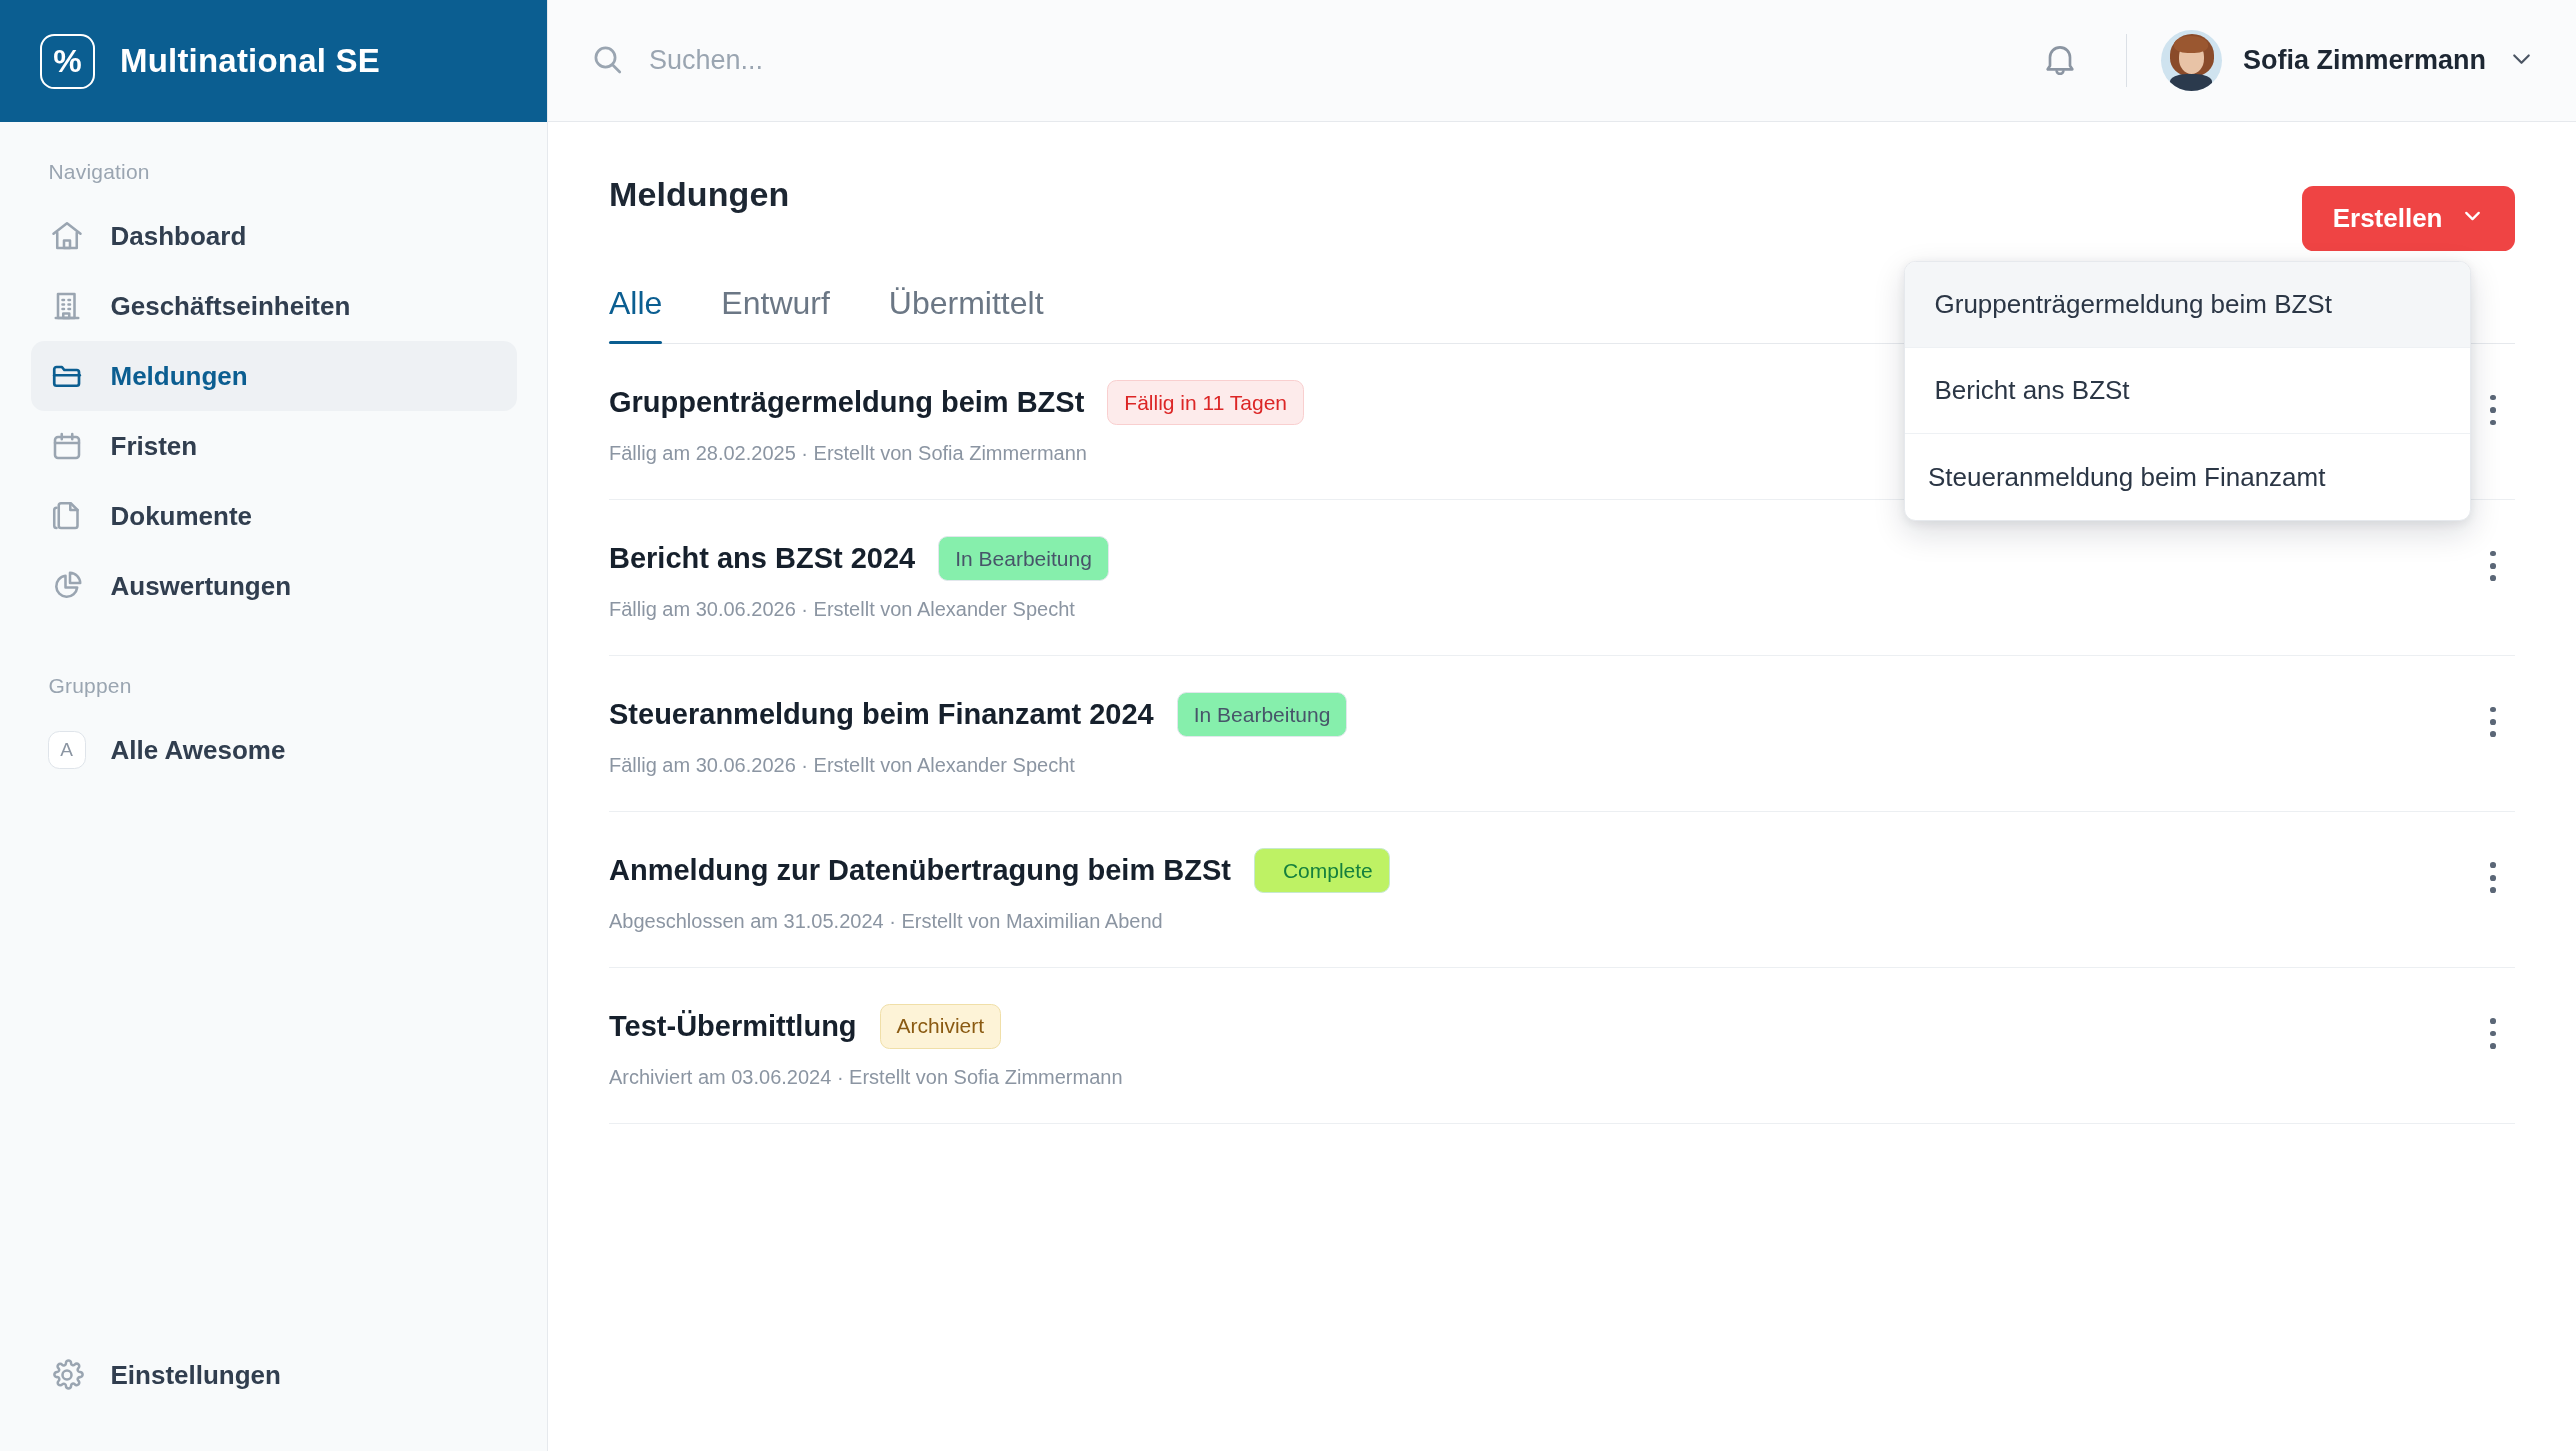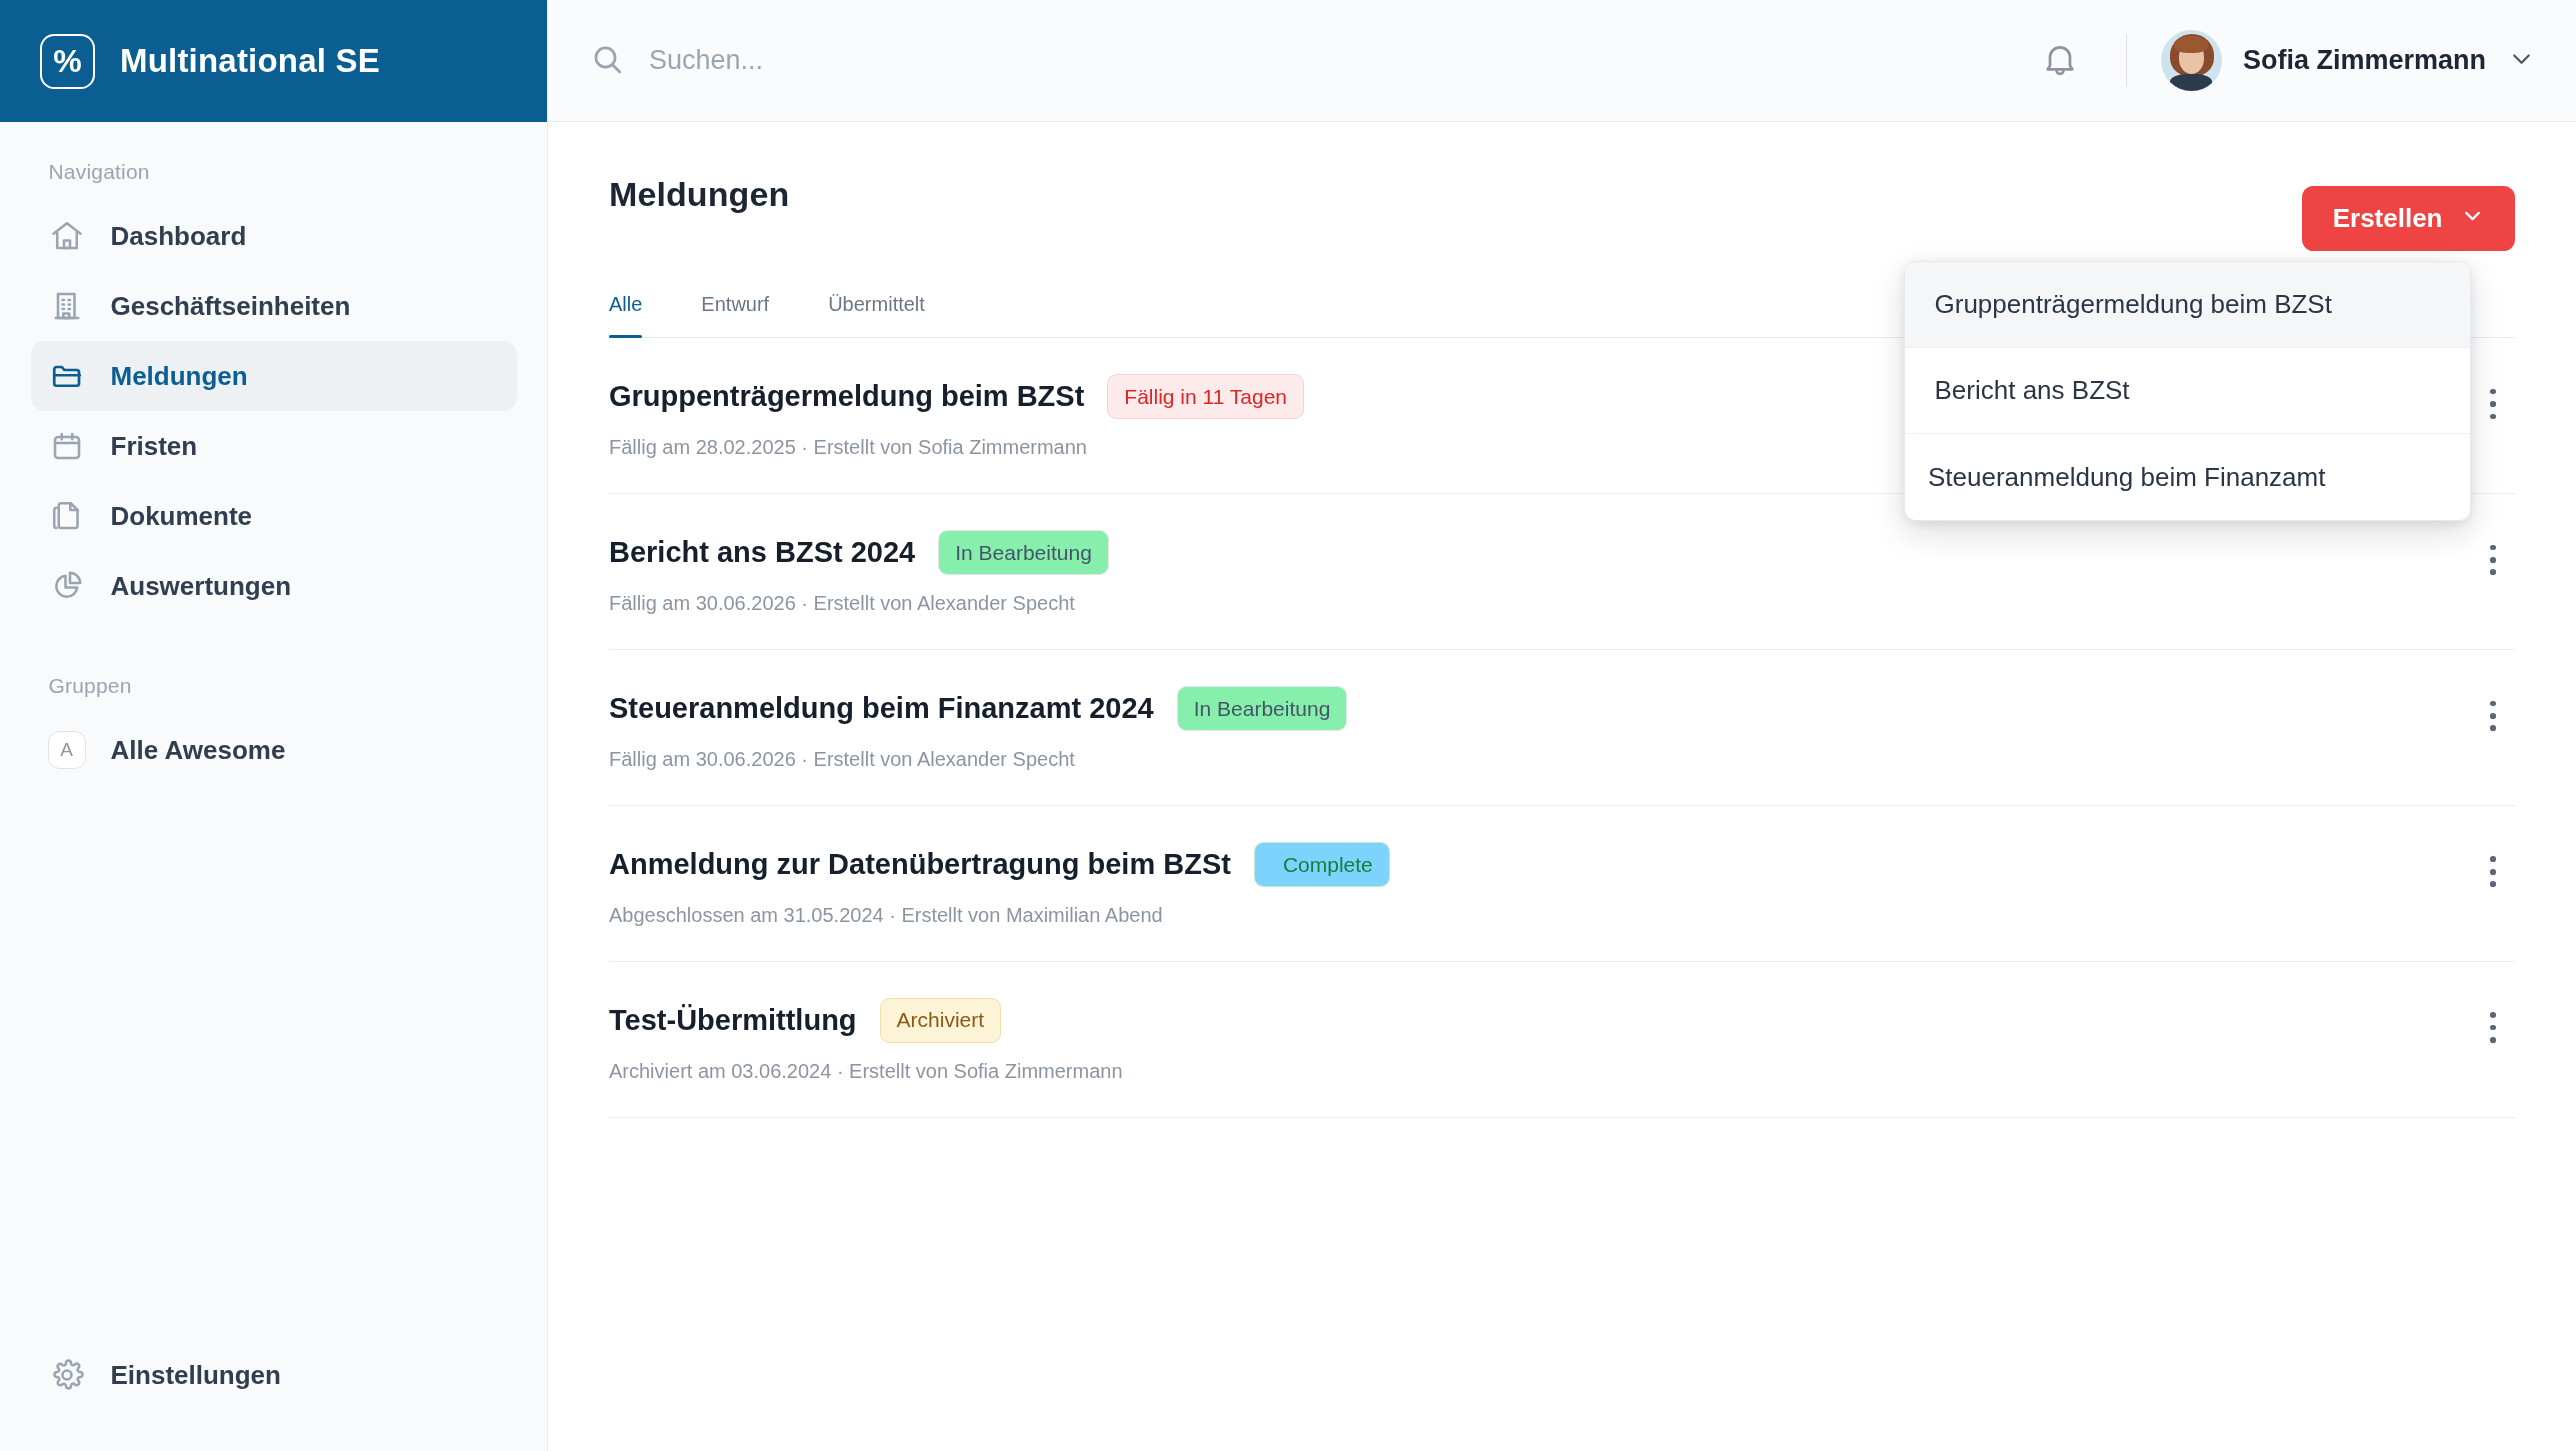--- a/index.html
+++ b/index.html
@@ -111,22 +111,22 @@
     font-family: "Liberation Sans", sans-serif;
     font-size: 26px; font-weight: 600;
     padding: 0 30.5px; height: 65px;
     display: inline-flex; align-items: center; gap: 17px;
     cursor: pointer;
     margin-top: 11.4px;
   }
 
   .tabs { display: flex; gap: 0; margin-top: 34px; border-bottom: 1px solid #e6e9ed; }
   .tab {
-    font-size: 20px; color: #6b7785; padding: 0 0 21px 0; margin-right: 59px;
-    cursor: pointer; position: relative; white-space: nowrap; margin-top: 8px;
+    font-size: 32px; color: #6b7785; padding: 0 0 21px 0; margin-right: 59px;
+    cursor: pointer; position: relative; white-space: nowrap;
   }
   .tab.active { color: #0b5e91; }
   .tab.active::after {
     content: ""; position: absolute; left: 0; right: 0; bottom: -1px;
     height: 3.8px; background: #0b5e91; border-radius: 1.9px;
   }
 
   .rows { }
   .row {
     border-bottom: 1px solid #eceff2;
@@ -137,21 +137,21 @@
   .row-main { min-width: 0; }
   .row-title-line { display: flex; align-items: center; gap: 23px; }
   .row-title { font-size: 29px; font-weight: 700; color: #16202c; white-space: nowrap; }
   .badge {
     font-size: 21px; line-height: 1;
     padding: 10.5px 16px 11.4px 16px; border-radius: 9.5px; white-space: nowrap;
     border: 1px solid transparent;
   }
   .badge.danger  { background: #fdebeb; border-color: #f9cfcf; color: #dc2626; }
   .badge.neutral { background: #86efac; border-color: #e2e7ec; color: #475569; }
-  .badge.success { background: #7dd3fc; border-color: #c6e9cf; color: #15803d; padding-left: 28px; }
+  .badge.success { background: #bef264; border-color: #c6e9cf; color: #15803d; padding-left: 28px; }
   .badge.warning { background: #fdf3d7; border-color: #f0dfa8; color: #8a5a12; }
   .row-meta { font-size: 20px; color: #8b95a2; margin-top: 17px; white-space: nowrap; }
   .kebab {
     width: 44px; height: 44px; display:flex; flex-direction: column;
     align-items:center; justify-content:center; gap: 6.7px; cursor: pointer;
     margin-top: 7.6px; flex: none;
   }
   .kebab i { width: 5.7px; height: 5.7px; border-radius: 50%; background: #5b6777; display:block; }
 
   

